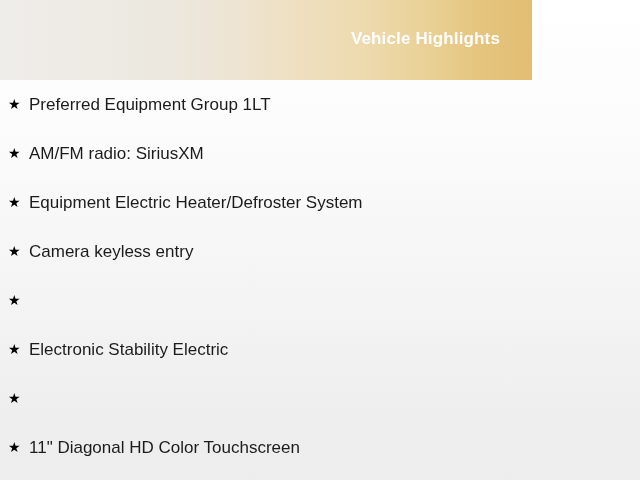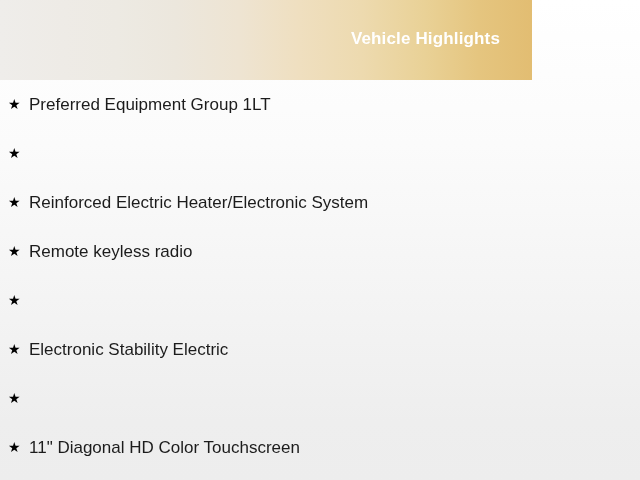--- a/index.html
+++ b/index.html
@@ -103,28 +103,29 @@
     <div id="header-title">Vehicle Highlights</div>
   </div>
 
   <ul id="highlights-list">
     <li class="highlight-item">
       <span class="bullet-star">★</span>
       <span class="highlight-label">Preferred Equipment Group 1LT</span>
     </li>
     <li class="highlight-item">
       <span class="bullet-star">★</span>
+      <span class="highlight-label">AM/FM radio: SiriusXM</span>
     </li>
     <li class="highlight-item">
       <span class="bullet-star">★</span>
-      <span class="highlight-label">Reinforced Electric Heater/Electronic System</span>
+      <span class="highlight-label">Equipment Electric Heater/Defroster System</span>
     </li>
     <li class="highlight-item">
       <span class="bullet-star">★</span>
-      <span class="highlight-label">Remote keyless radio</span>
+      <span class="highlight-label">Camera keyless entry</span>
     </li>
     <li class="highlight-item">
       <span class="bullet-star">★</span>
     </li>
     <li class="highlight-item">
       <span class="bullet-star">★</span>
       <span class="highlight-label">Electronic Stability Electric</span>
     </li>
     <li class="highlight-item">
       <span class="bullet-star">★</span>

